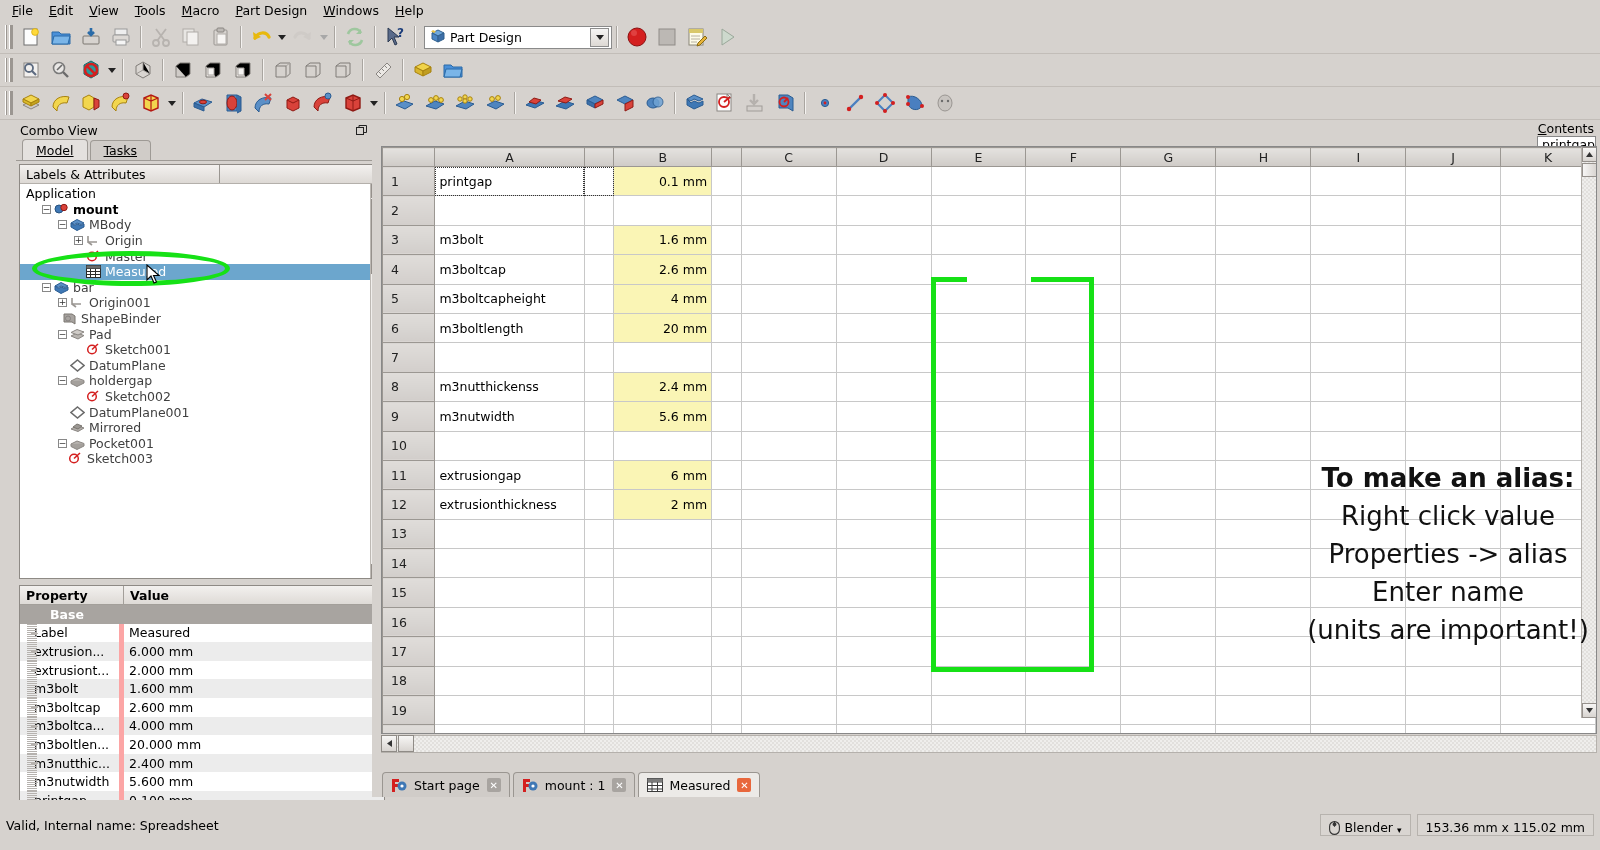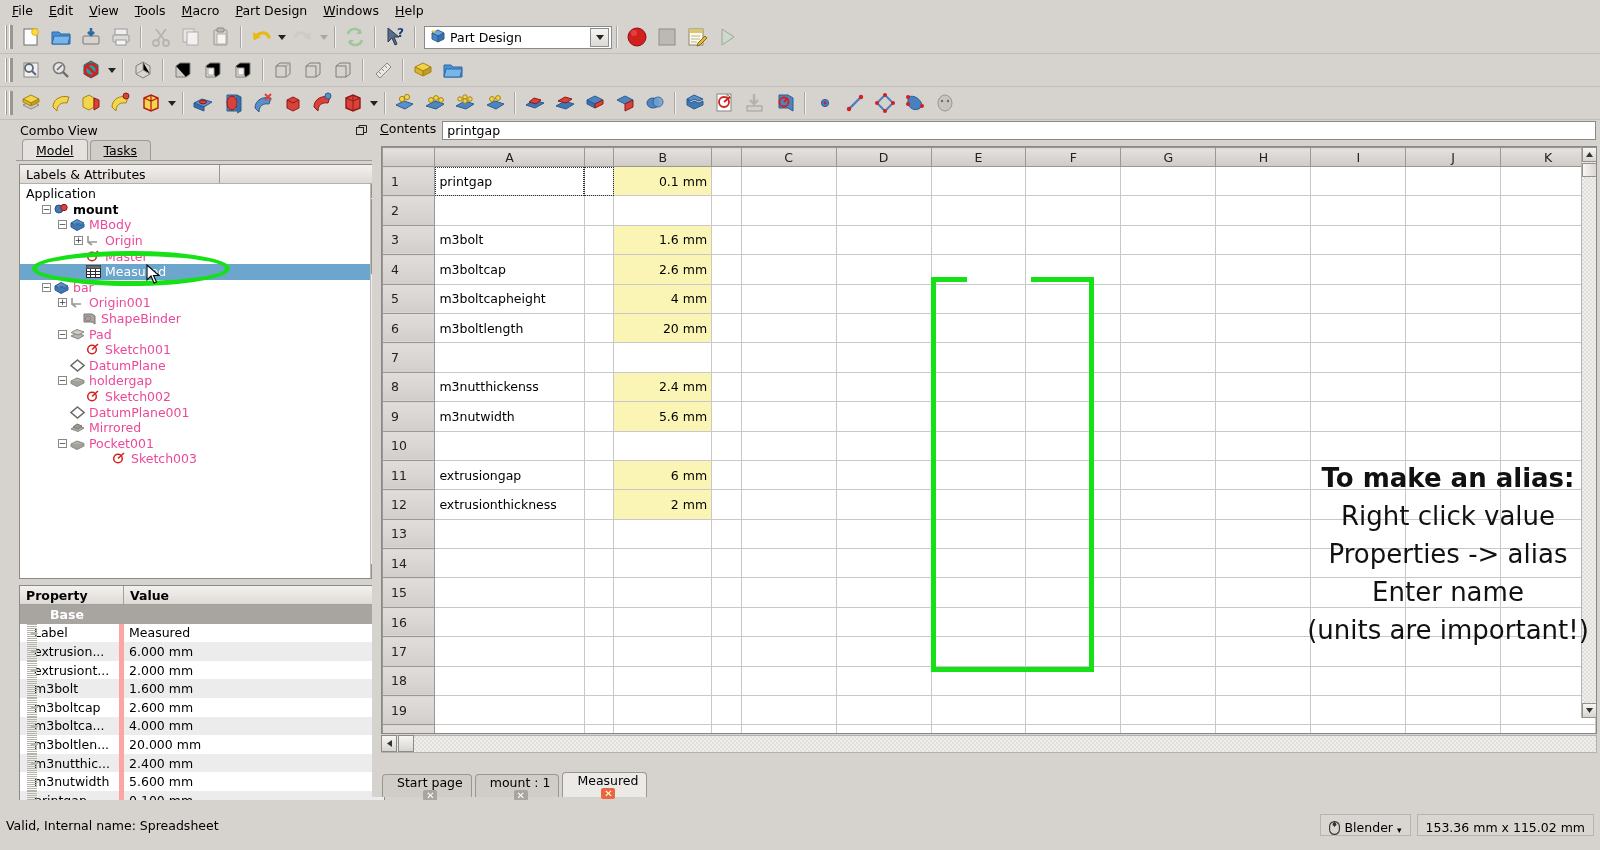--- a/index.html
+++ b/index.html
@@ -120,21 +120,21 @@
   .tree-head .th {
     display:flex;align-items:center;padding-left:6px;font-size:12.5px;
     border-right:1px solid #9a9691;
     background:linear-gradient(to bottom,#f3f1ef,#ddd9d5);
   }
   .tree-head .th.c1 { width:200px; }
   .tree-head .th.c2 { flex:1; border-right:none;}
 
   .tree-body { position:relative; padding-top:2px; font-size:12.5px; }
   .trow { height:15.6px; display:flex; align-items:center; white-space:nowrap; }
-  .trow .lbl { color:#ec4899; }
+  .trow .lbl { color:#404040; }
   .trow.root .lbl { color:#000; }
   .trow.bold .lbl { font-weight:bold; color:#000; }
   .trow.sel { background:#6ca6cd; }
   .trow.sel .lbl { color:#fff; }
   .expander {
     width:9px;height:9px;border:1px solid #888;background:#fff;
     display:inline-flex;align-items:center;justify-content:center;
     font-size:9px;line-height:7px;color:#333;margin-right:3px;
   }
   .tico { width:15px;height:13px;margin-right:4px;display:inline-block;vertical-align:middle; }
@@ -176,21 +176,21 @@
   .prow.group .p1 { border-right:none; padding-left:30px; }
   .prow .dots { position:absolute; left:7px; top:0; bottom:0; width:10px;
                background:repeating-linear-gradient(to bottom,#b6b2ae 0 1px,transparent 1px 2px);}
   .prow .dash { position:absolute; left:11px; top:50%; width:7px; height:1px; background:#b6b2ae;}
 
   
   .vsplit { position:absolute; left:372px; top:0; width:6px; height:676px; background:#d6d2ce; }
 
   
   .sheet-wrap { position:absolute; left:378px; top:0; width:1222px; height:676px; background:#d6d2ce; }
-  .contents-row { height:22px; display:flex; align-items:flex-start; padding-left:2px; }
+  .contents-row { height:22px; display:flex; align-items:flex-end; padding-left:2px;flex-direction:column; }
   .contents-row .lab { font-size:12.5px; margin-right:6px; }
   .contents-row .lab u { text-decoration:underline; }
   .content-input {
     flex:1; height:19px; background:#fff; border:1px solid #888;
     display:flex;align-items:center;padding-left:4px;font-size:12.5px;
     margin-right:4px;
   }
 
   .grid-frame {
     position:absolute; left:3px; top:25px; width:1216px; height:588px;
@@ -224,23 +224,23 @@
   .hsb-btn { width:16px;height:17px;background:linear-gradient(to bottom,#f7f6f5,#d8d4d0);
              border:1px solid #8f8b86;display:inline-flex;align-items:center;justify-content:center;}
   .hsb-track { position:absolute;left:0;top:0;right:0;height:18px;
              background:repeating-conic-gradient(#efeeec 0% 25%, #e2e0dd 0% 50%) 0 0/4px 4px;
              border:1px solid #b5b1ac;}
 
   
   .doctabs { position:absolute; left:378px; top:649px; width:1222px; height:27px;
              display:flex; align-items:flex-end; padding-left:4px; }
   .dtab {
-    height:23px; display:flex; align-items:center; padding:0 8px;
+    height:23px; display:flex; align-items:center; padding:12px 8px;
     background:#d0ccc8; border:1px solid #9a9691; border-bottom:none;
-    border-radius:4px 4px 0 0; margin-right:3px; font-size:12.5px;flex-direction:column;
+    border-radius:4px 4px 0 0; margin-right:3px; font-size:12.5px;
   }
   .dtab.active { background:#eceae7; height:25px; }
   .dtab .x {
     width:14px;height:14px;margin-left:7px;border-radius:2px;
     display:flex;align-items:center;justify-content:center;
     font-size:10px;font-weight:bold;color:#fff;background:#a8a4a0;
   }
   .dtab.active .x { background:#e8673c; }
 
   
@@ -800,21 +800,21 @@
               <span class="lbl">bar</span>
             </div>
             <div class="trow" style="padding-left: 38px;">
               <span class="expander">+</span>
               <span class="tico"><svg width="15" height="13" viewBox="0 0 15 13">
                   <path d="M2 2v6h9" stroke="#9a9692" stroke-width="1.6" fill="none"></path>
                   <path d="M2 8l4 3" stroke="#9a9692" stroke-width="1.6" fill="none"></path>
                 </svg></span>
               <span class="lbl">Origin001</span>
             </div>
-            <div class="trow" style="padding-left: 50px;">
+            <div class="trow" style="padding-left: 30px;">
               <span style="display: inline-block; width: 12px;"></span>
               <span class="tico"><svg width="15" height="13" viewBox="0 0 15 13">
                   <path d="M2 2h8l3 2v8l-3-2H2z" fill="#a8a4a0" stroke="#7a7670"></path>
                   <circle cx="6" cy="6.5" r="2.5" fill="none" stroke="#868280"></circle>
                 </svg></span>
               <span class="lbl">ShapeBinder</span>
             </div>
             <div class="trow" style="padding-left: 38px;">
               <span class="expander">−</span>
               <span class="tico"><svg width="15" height="13" viewBox="0 0 15 13">
@@ -870,21 +870,21 @@
               <span class="lbl">Mirrored</span>
             </div>
             <div class="trow" style="padding-left: 38px;">
               <span class="expander">−</span>
               <span class="tico"><svg width="15" height="13" viewBox="0 0 15 13">
                   <path d="M1 7l6-3 7 2.5-6 3.5z" fill="#b8b4b0" stroke="#8a8682"></path>
                   <path d="M1 7v2.5l6 3 7-3.5V6.5" fill="#a4a09c" stroke="#8a8682"></path>
                 </svg></span>
               <span class="lbl">Pocket001</span>
             </div>
-            <div class="trow" style="padding-left: 80px;">
+            <div class="trow" style="padding-left: 36px;">
               <span style="display: inline-block; width: 12px;"></span>
               <span class="tico"><svg width="15" height="13" viewBox="0 0 15 13">
                   <circle cx="6" cy="6.5" r="4.3" fill="none" stroke="#d41f1f" stroke-width="1.5"></circle>
                   <path d="M6 6.5L12 1" stroke="#d41f1f" stroke-width="1.5"></path>
                 </svg></span>
               <span class="lbl">Sketch003</span>
             </div>
           </div>
         <div class="tree-vsb">
           <div class="sb-btn">

